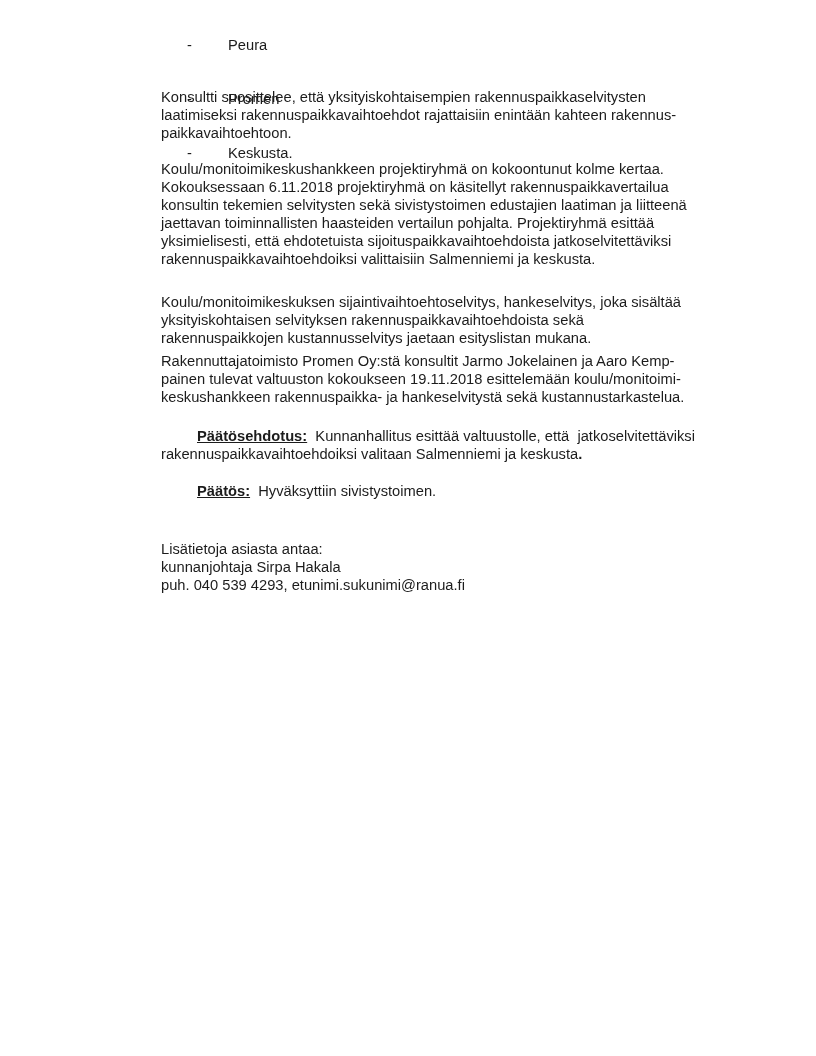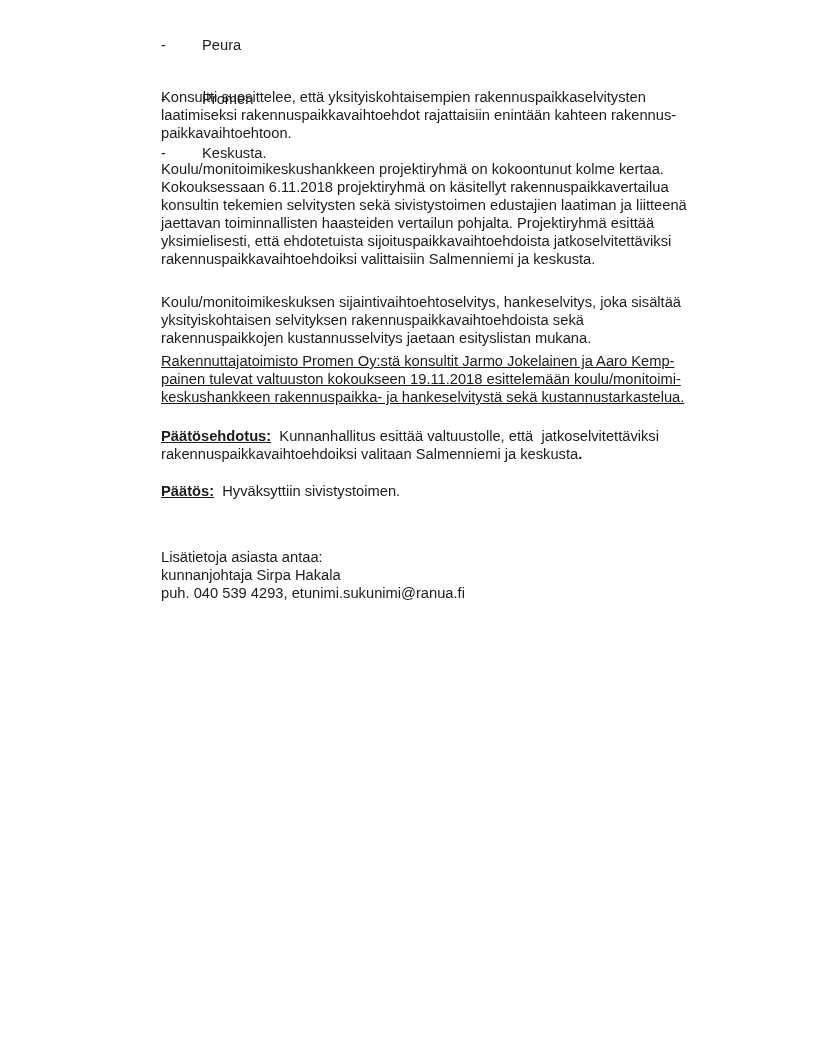--- a/index.html
+++ b/index.html
@@ -21,36 +21,37 @@
     background: #ffffff;
   }
   .block {
     position: absolute;
     left: 161px;
     font-size: 14.7px;
     line-height: 18px;
     white-space: pre;
     color: #1c1c1c;
   }
-  .list-block { top: 0; }
+  .list-block { top: 0; margin-left: 26px; }
   .li { display: block; }
   .li .marker {
     display: inline-block;
     width: 41px;
   }
   .p-consultant { top: 88px; }
   .p-project-group { top: 144px; margin-top: 16px; }
   .p-report { top: 277px; margin-top: 16px; }
-  .p-presentation { top: 352px; text-decoration: underline; }
+  .p-presentation { top: 352px; }
   .p-decision-proposal { top: 427px; }
   .p-decision { top: 482px; }
-  .p-contact { top: 540px; margin-top: 8px; }
+  .p-contact { top: 540px; }
   .lead-label {
     font-weight: bold;
     text-decoration: underline;
+    margin-left: 36px;
   }
   .bold-period {
     font-weight: bold;
   }
 </style>
 </head>
 <body>
 
 <div class="page">
 

